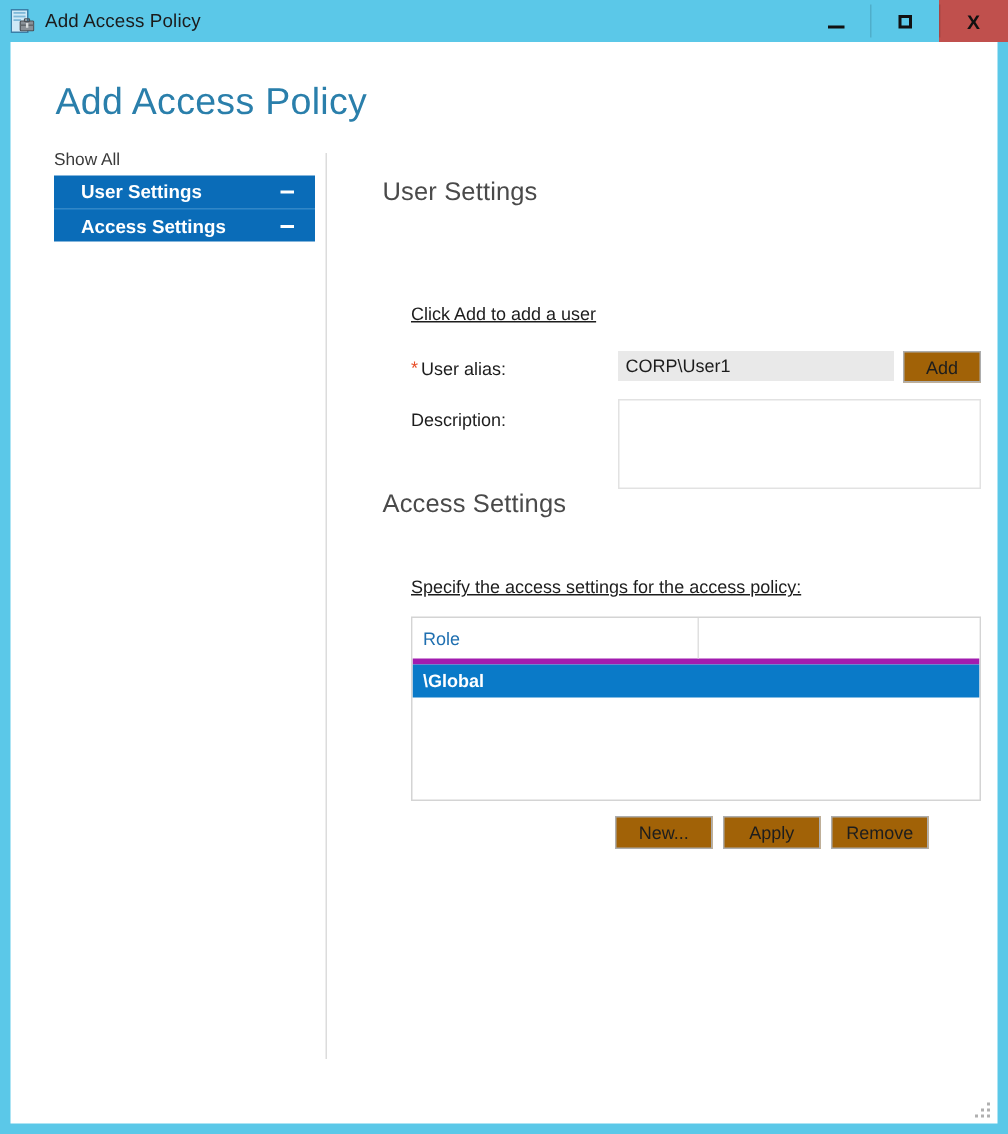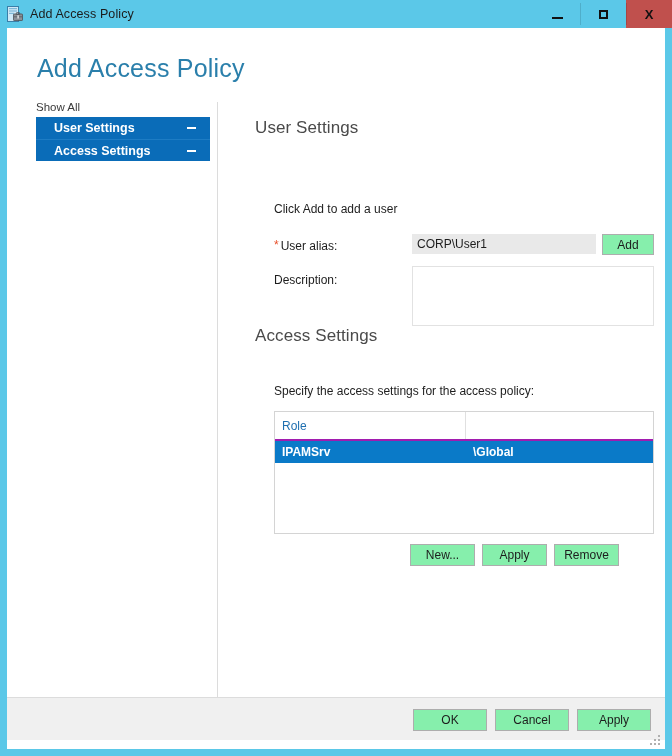--- a/index.html
+++ b/index.html
@@ -185,20 +185,21 @@
     white-space: nowrap;
   }
   #user-settings-heading { position: absolute; left: 12px; top: 90px; }
   #access-settings-heading { position: absolute; left: 12px; top: 298px; }
 
   .hint-text {
     position: absolute;
     font-size: 12px;
     color: #1d1d1d;
     white-space: nowrap;
+    text-decoration: underline;
   }
   #user-hint   { left: 31px; top: 174px; }
   #access-hint { left: 31px; top: 356px; }
 
   
   #alias-label {
     position: absolute;
     left: 31px;
     top: 211px;
     font-size: 12px;
@@ -267,21 +268,21 @@
     width: 380px;
     height: 123px;
     box-sizing: border-box;
     border: 1px solid #d4d4d4;
     background: #ffffff;
     overflow: hidden;
   }
   #table-head {
     display: flex;
     height: 27px;
-    border-bottom: 2px solid #a21caf;
+    border-bottom: 4px solid #a21caf;
     background: #ffffff;
   }
   .th {
     font-size: 12px;
     color: #1f6fb0;
     display: flex;
     align-items: center;
     padding-left: 7px;
     box-sizing: border-box;
     cursor: default;
@@ -307,21 +308,21 @@
     white-space: nowrap;
   }
   .td.col-role  { width: 191px; }
   .td.col-scope { width: 187px; }
 
   
   .btn {
     font-family: "Liberation Sans", sans-serif;
     font-size: 12px;
     color: #1d1d1d;
-    background: #86efac;
+    background: #a16207;
     border: 1px solid #adadad;
     box-sizing: border-box;
     text-align: center;
     cursor: default;
     padding: 0;
     line-height: normal;
     display: flex;
     align-items: center;
     justify-content: center;
   }
@@ -441,39 +442,31 @@
       <div id="access-settings-heading" class="section-heading">Access Settings</div>
 
       <div id="access-hint" class="hint-text">Specify the access settings for the access policy:</div>
 
       <div id="access-table">
         <div id="table-head">
           <div class="th col-role">Role</div>
         </div>
 
         <div class="tr">
-          <div class="td col-role">IPAMSrv</div>
           <div class="td col-scope">\Global</div>
         </div>
       </div>
 
       <div id="grid-buttons">
         <button class="btn">New...</button>
         <button class="btn">Apply</button>
         <button class="btn">Remove</button>
       </div>
     </div>
 
-    <div id="footer">
-      <div id="footer-buttons">
-        <button class="btn">OK</button>
-        <button class="btn">Cancel</button>
-        <button class="btn">Apply</button>
-      </div>
-    </div>
 
     <div id="resize-grip">
       <i style="left:8px;top:0px;"></i>
       <i style="left:4px;top:4px;"></i>
         <i style="left:8px;top:4px;"></i>
       <i style="left:0px;top:8px;"></i>
         <i style="left:4px;top:8px;"></i>
         <i style="left:8px;top:8px;"></i>
     </div>
 

